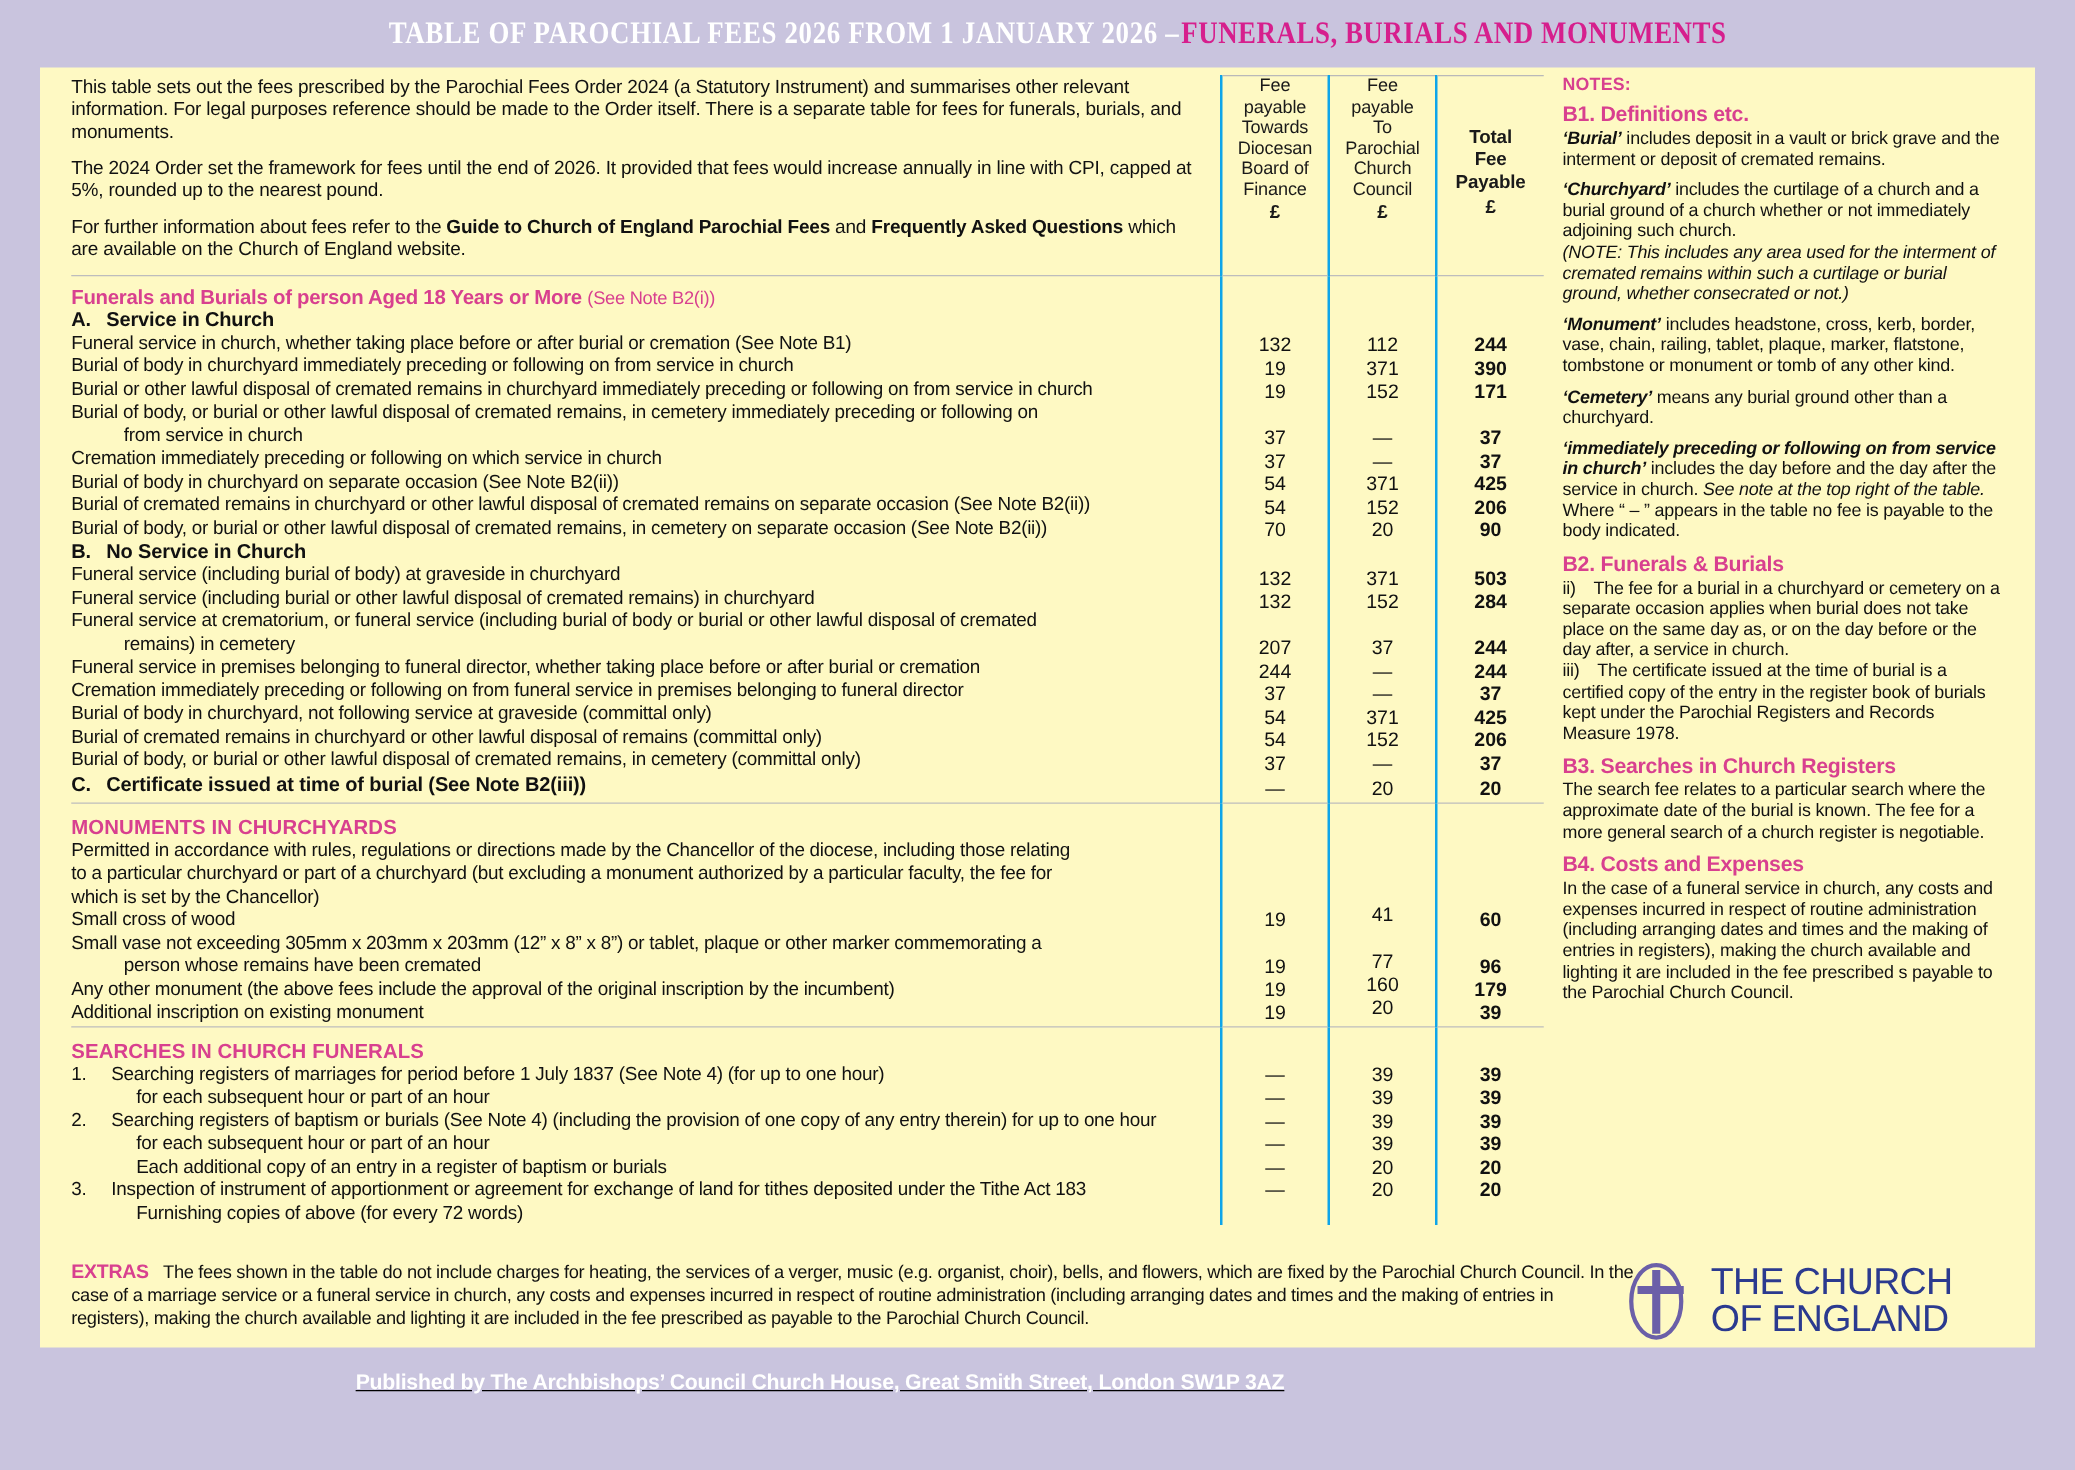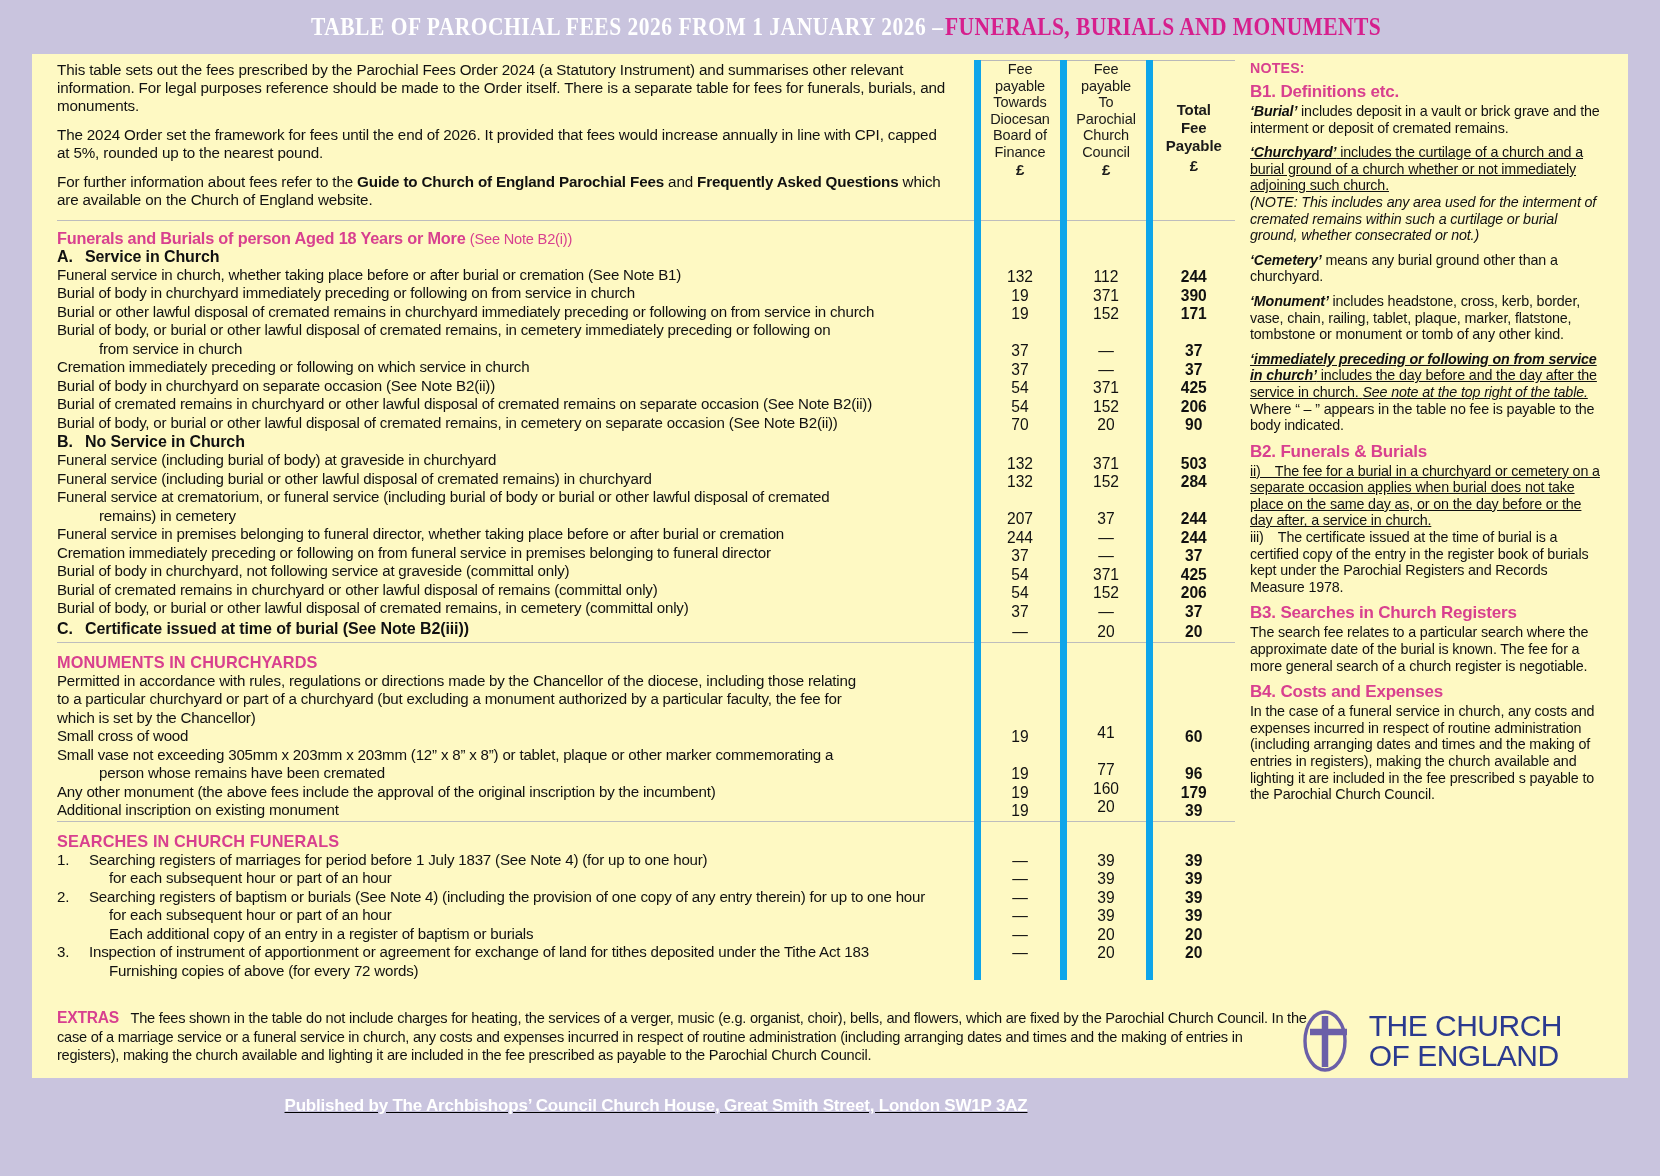--- a/index.html
+++ b/index.html
@@ -71,21 +71,21 @@
     padding-left: 22px;
   }
   
   .tbl { width: 100%; border-collapse: collapse; table-layout: fixed; }
   .tbl td { vertical-align: top; padding: 0; }
   .c-desc { width: 920px; }
   .c-n1 { width: 86px; }
   .c-n2 { width: 86px; }
   .c-n3 { width: 86px; }
 
-  .vline-l { border-left: 7px solid #0ea5e9; }
+  .vline-l { border-left: 2px solid #0ea5e9; }
   .hdrbox { border-top: 1px solid #b9b9b9; }
 
   .numhead {
     font-size: 14.5px;
     line-height: 16.5px;
     text-align: center;
     color: #1a1a1a;
     padding-top: 14px;
     letter-spacing: -0.1px;
   }
@@ -145,21 +145,21 @@
   }
   .n-title { font-size: 14.2px; letter-spacing:0.2px; margin-bottom:2px !important;}
   .n-sub { font-size: 17px; margin: 6px 0 1px 0 !important; letter-spacing:-0.2px;}
   .notescol p {
     margin: 0 0 8px 0;
     font-size: 14.3px;
     line-height: 16.6px;
     color: #111;
     letter-spacing: -0.15px;
   }
-  .notescol p.tight { margin-bottom: 0; text-decoration: underline; }
+  .notescol p.tight { margin-bottom: 0; }
   .notescol b { font-weight: bold; }
   .notescol i { font-style: italic; }
 
   
   .extras {
     position: absolute;
     left: 25px; top: 955px;
     width: 1250px;
   }
   .extras .lbl { color: #d8408f; font-weight: bold; font-size: 15.6px; letter-spacing:-0.2px;}
@@ -444,22 +444,22 @@
       </tbody>
           </table>
     </div>
 
     <div class="notescol">
       <h4 class="n-title">NOTES:</h4>
       <h4 class="n-sub">B1.  Definitions etc.</h4>
       <p><b><i>‘Burial’</i></b><span> includes deposit in a vault or brick grave and the interment or deposit of cremated remains.</span></p>
       <p class="tight"><b><i>‘Churchyard’</i></b><span> includes the curtilage of a church and a burial ground of a church whether or not immediately adjoining such church.</span></p>
       <p><i>(NOTE: This includes any area used for the interment of cremated remains within such a curtilage or burial ground, whether consecrated or not.)</i></p>
+      <p><b><i>‘Monument’</i></b><span> includes headstone, cross, kerb, border, vase, chain, railing, tablet, plaque, marker, flatstone, tombstone or monument or tomb of any other kind.</span></p>
       <p><b><i>‘Cemetery’</i></b><span> means any burial ground other than a churchyard.</span></p>
-      <p><b><i>‘Monument’</i></b><span> includes headstone, cross, kerb, border, vase, chain, railing, tablet, plaque, marker, flatstone, tombstone or monument or tomb of any other kind.</span></p>
       <p class="tight"><b><i>‘immediately preceding or following on from service in church’</i></b><span> includes the day before and the day after the service in church. </span><i>See note at the top right of the table.</i></p>
       <p>Where “ – ” appears in the table no fee is payable to the body indicated.</p>
       <h4 class="n-sub">B2.  Funerals &amp; Burials</h4>
       <p class="tight">ii) The fee for a burial in a churchyard or cemetery on a separate occasion applies when burial does not take place on the same day as, or on the day before or the day after, a service in church.</p>
       <p>iii) The certificate issued at the time of burial is a certified copy of the entry in the register book of burials kept under the Parochial Registers and Records Measure 1978.</p>
       <h4 class="n-sub">B3.  Searches in Church Registers</h4>
       <p>The search fee relates to a particular search where the approximate date of the burial is known. The fee for a more general search of a church register is negotiable.</p>
       <h4 class="n-sub">B4.  Costs and Expenses</h4>
       <p>In the case of a funeral service in church, any costs and expenses incurred in respect of routine administration (including arranging dates and times and the making of entries in registers), making the church available and lighting it are included in the fee prescribed s payable to the Parochial Church Council.</p>
     </div>

